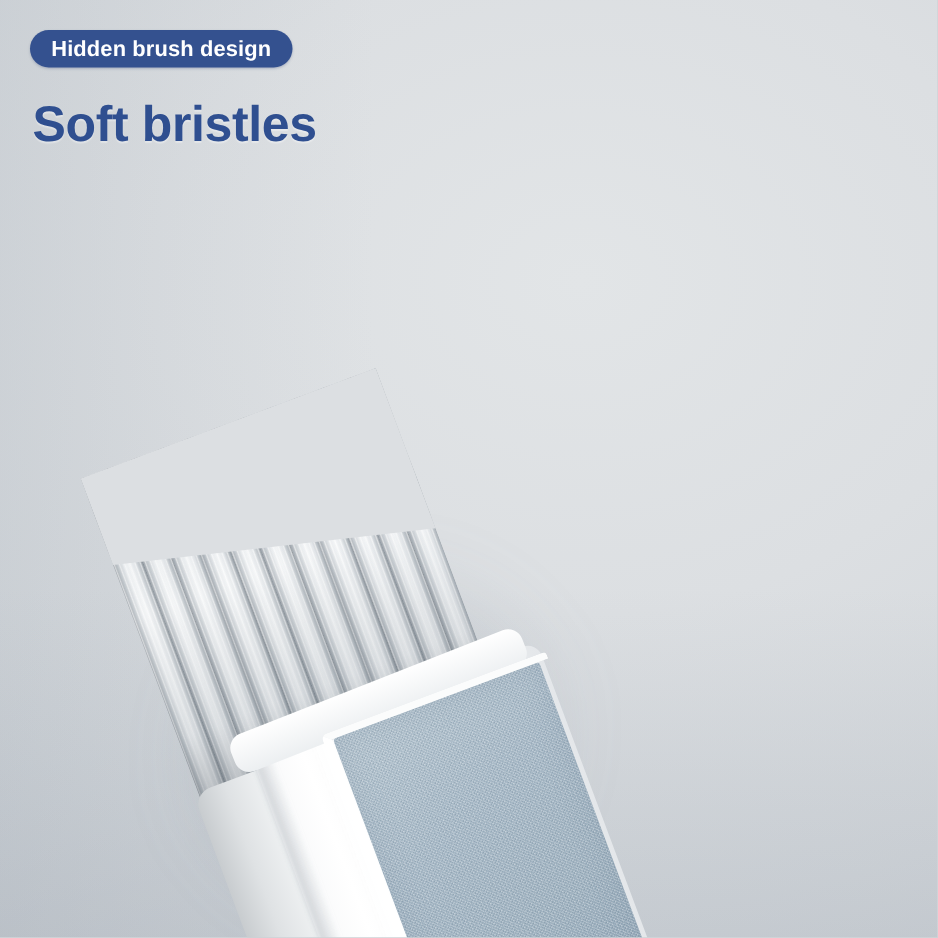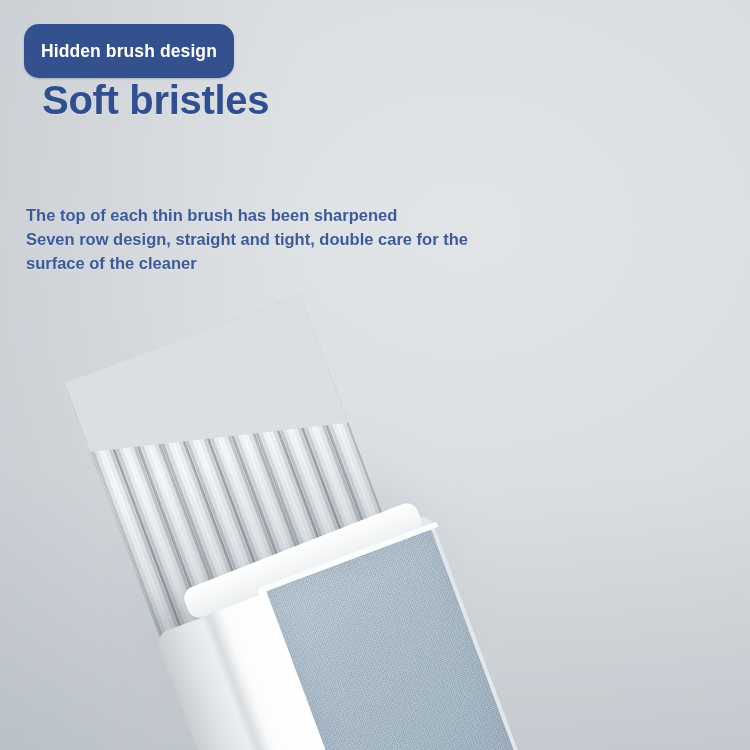--- a/index.html
+++ b/index.html
@@ -35,42 +35,41 @@
     background: linear-gradient(to top, rgba(150,160,172,0.22), rgba(150,160,172,0));
     pointer-events: none;
   }
 
   
   .badge {
     position: absolute;
     left: 24px;
     top: 24px;
     height: 30px;
-    padding: 12px 17px;
+    padding: 0 17px;
     display: flex;
     align-items: center;
     border-radius: 15px;
     background: #34518f;
     color: #ffffff;
     font-size: 17.5px;
     font-weight: 700;
     letter-spacing: 0.1px;
     white-space: nowrap;
     box-shadow: 0 1px 2px rgba(40,60,110,0.25);
   }
 
   .headline {
     position: absolute;
     left: 26px;
     color: #2f4f90;
     font-weight: 700;
     letter-spacing: -0.3px;
     white-space: nowrap;
     text-shadow: 0 1px 1px rgba(255,255,255,0.35);
-    margin-left: 16px;
   }
   .headline-1 { top: 78px; font-size: 40px; }
   .headline-2 { top: 129px; font-size: 40px; }
 
   .subcopy {
     position: absolute;
     left: 26px;
     top: 203px;
     color: #3c5a9a;
     font-size: 16.5px;
@@ -352,17 +351,14 @@
       </div>
 
     </div>
   </div>
 
   <div class="badge">Hidden brush design</div>
 
   <div class="headline headline-1">Soft bristles</div>
 
 
-  <div class="subcopy">The top of each thin brush has been sharpened
-Seven row design, straight and tight, double care for the
-surface of the cleaner</div>
 
 </div>
 
 </body></html>

